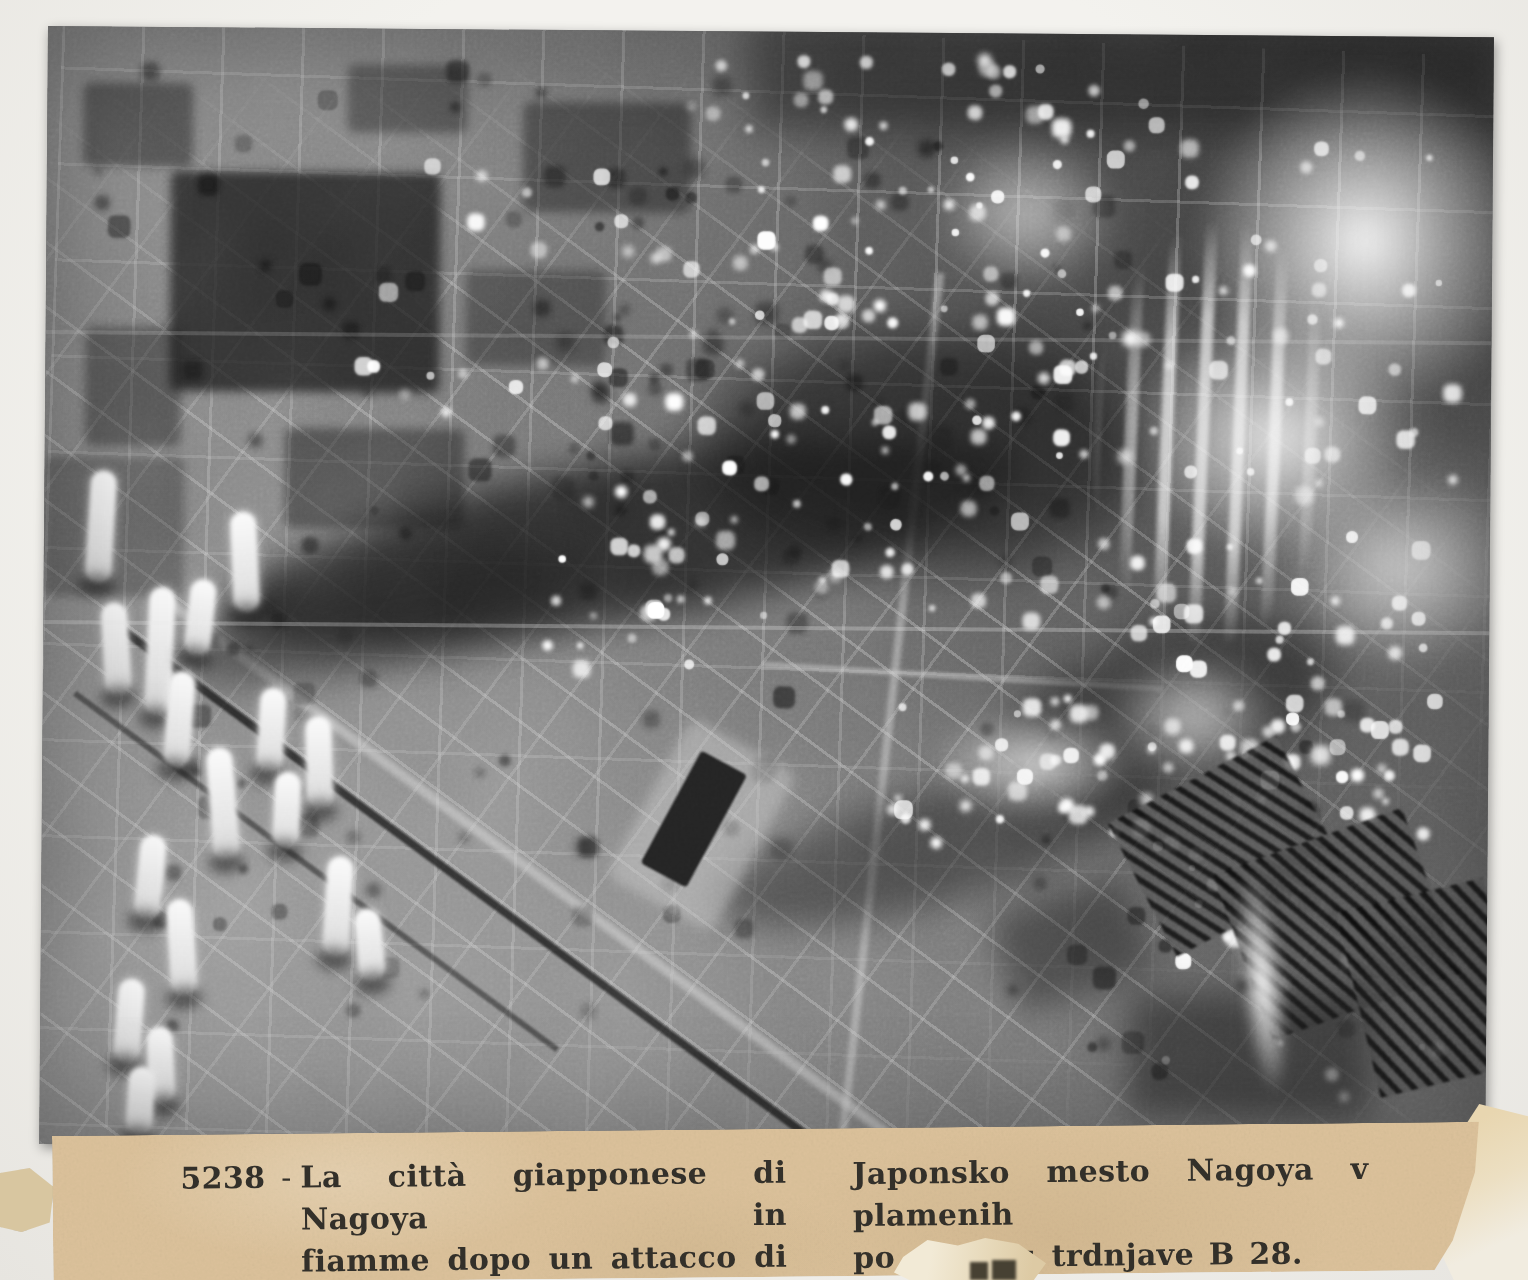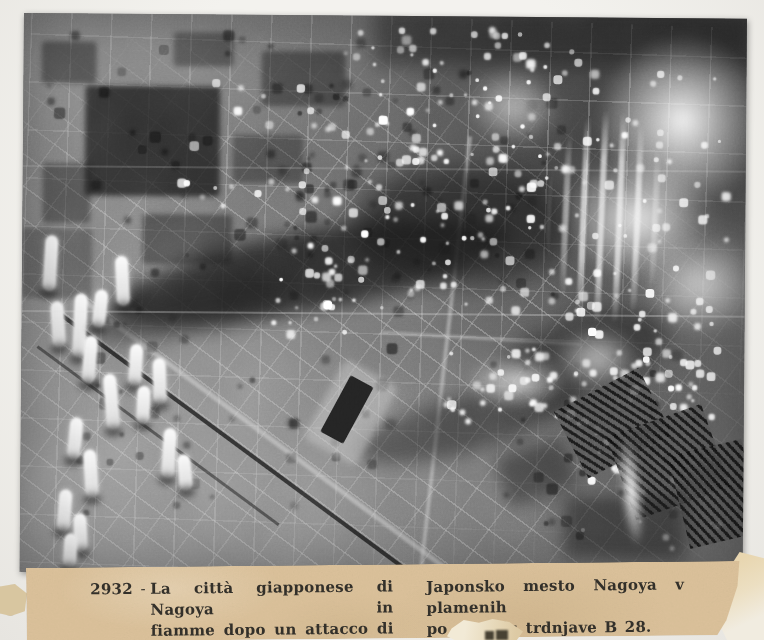--- a/index.html
+++ b/index.html
@@ -233,21 +233,21 @@
   <div class="layer vignette"></div>
 </div>
 
 <div class="abs strip">
   <svg class="paper-tex">
       <rect width="717" height="74" filter="url(#f-paper)"></rect>
     </svg>
 
   <div class="cap-left">
     <div class="cap-row">
-      <span class="cap-num">2932</span>
+      <span class="cap-num">5238</span>
       <span class="cap-dash">-</span>
       <span class="cap-just">La città giapponese di Nagoya in</span>
     </div>
     <div class="cap-ind j">fiamme dopo un attacco di superfor-</div>
 
   </div>
 
   <div class="cap-right">
     <div><span class="l1">Japonsko mesto Nagoya v plamenih</span></div>
     <div class="l2">po napadu trdnjave B 28.</div>

